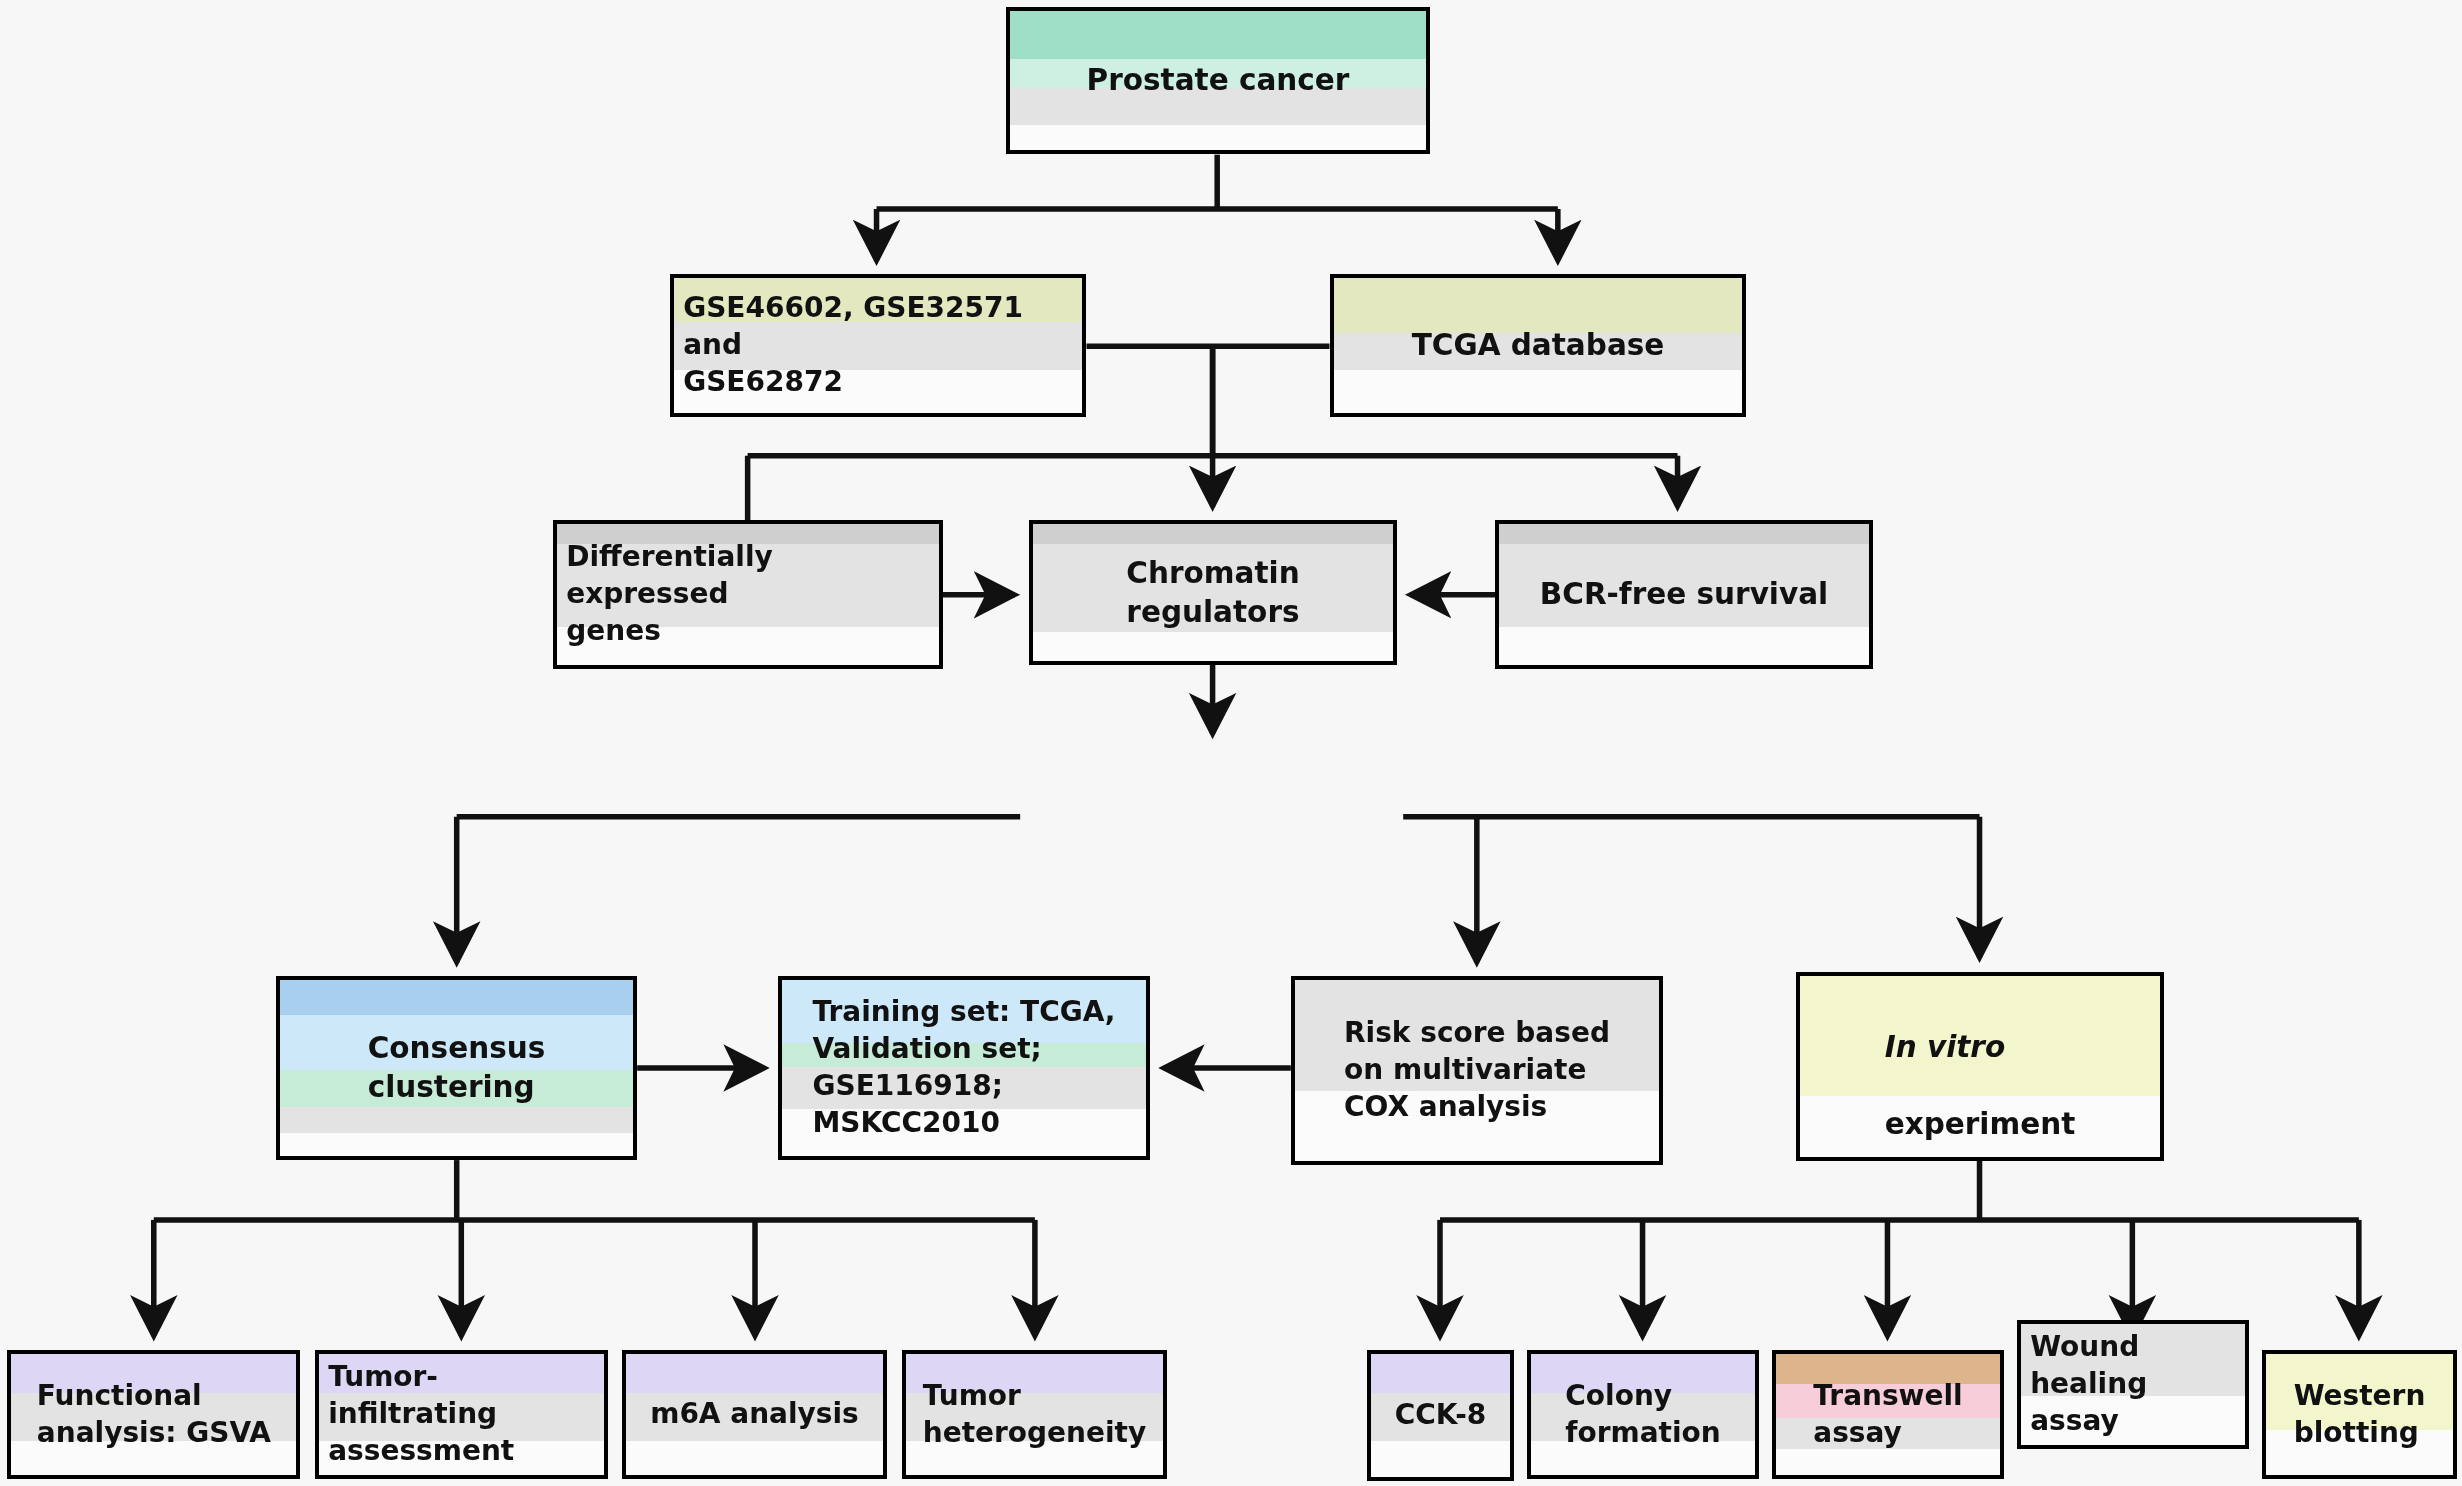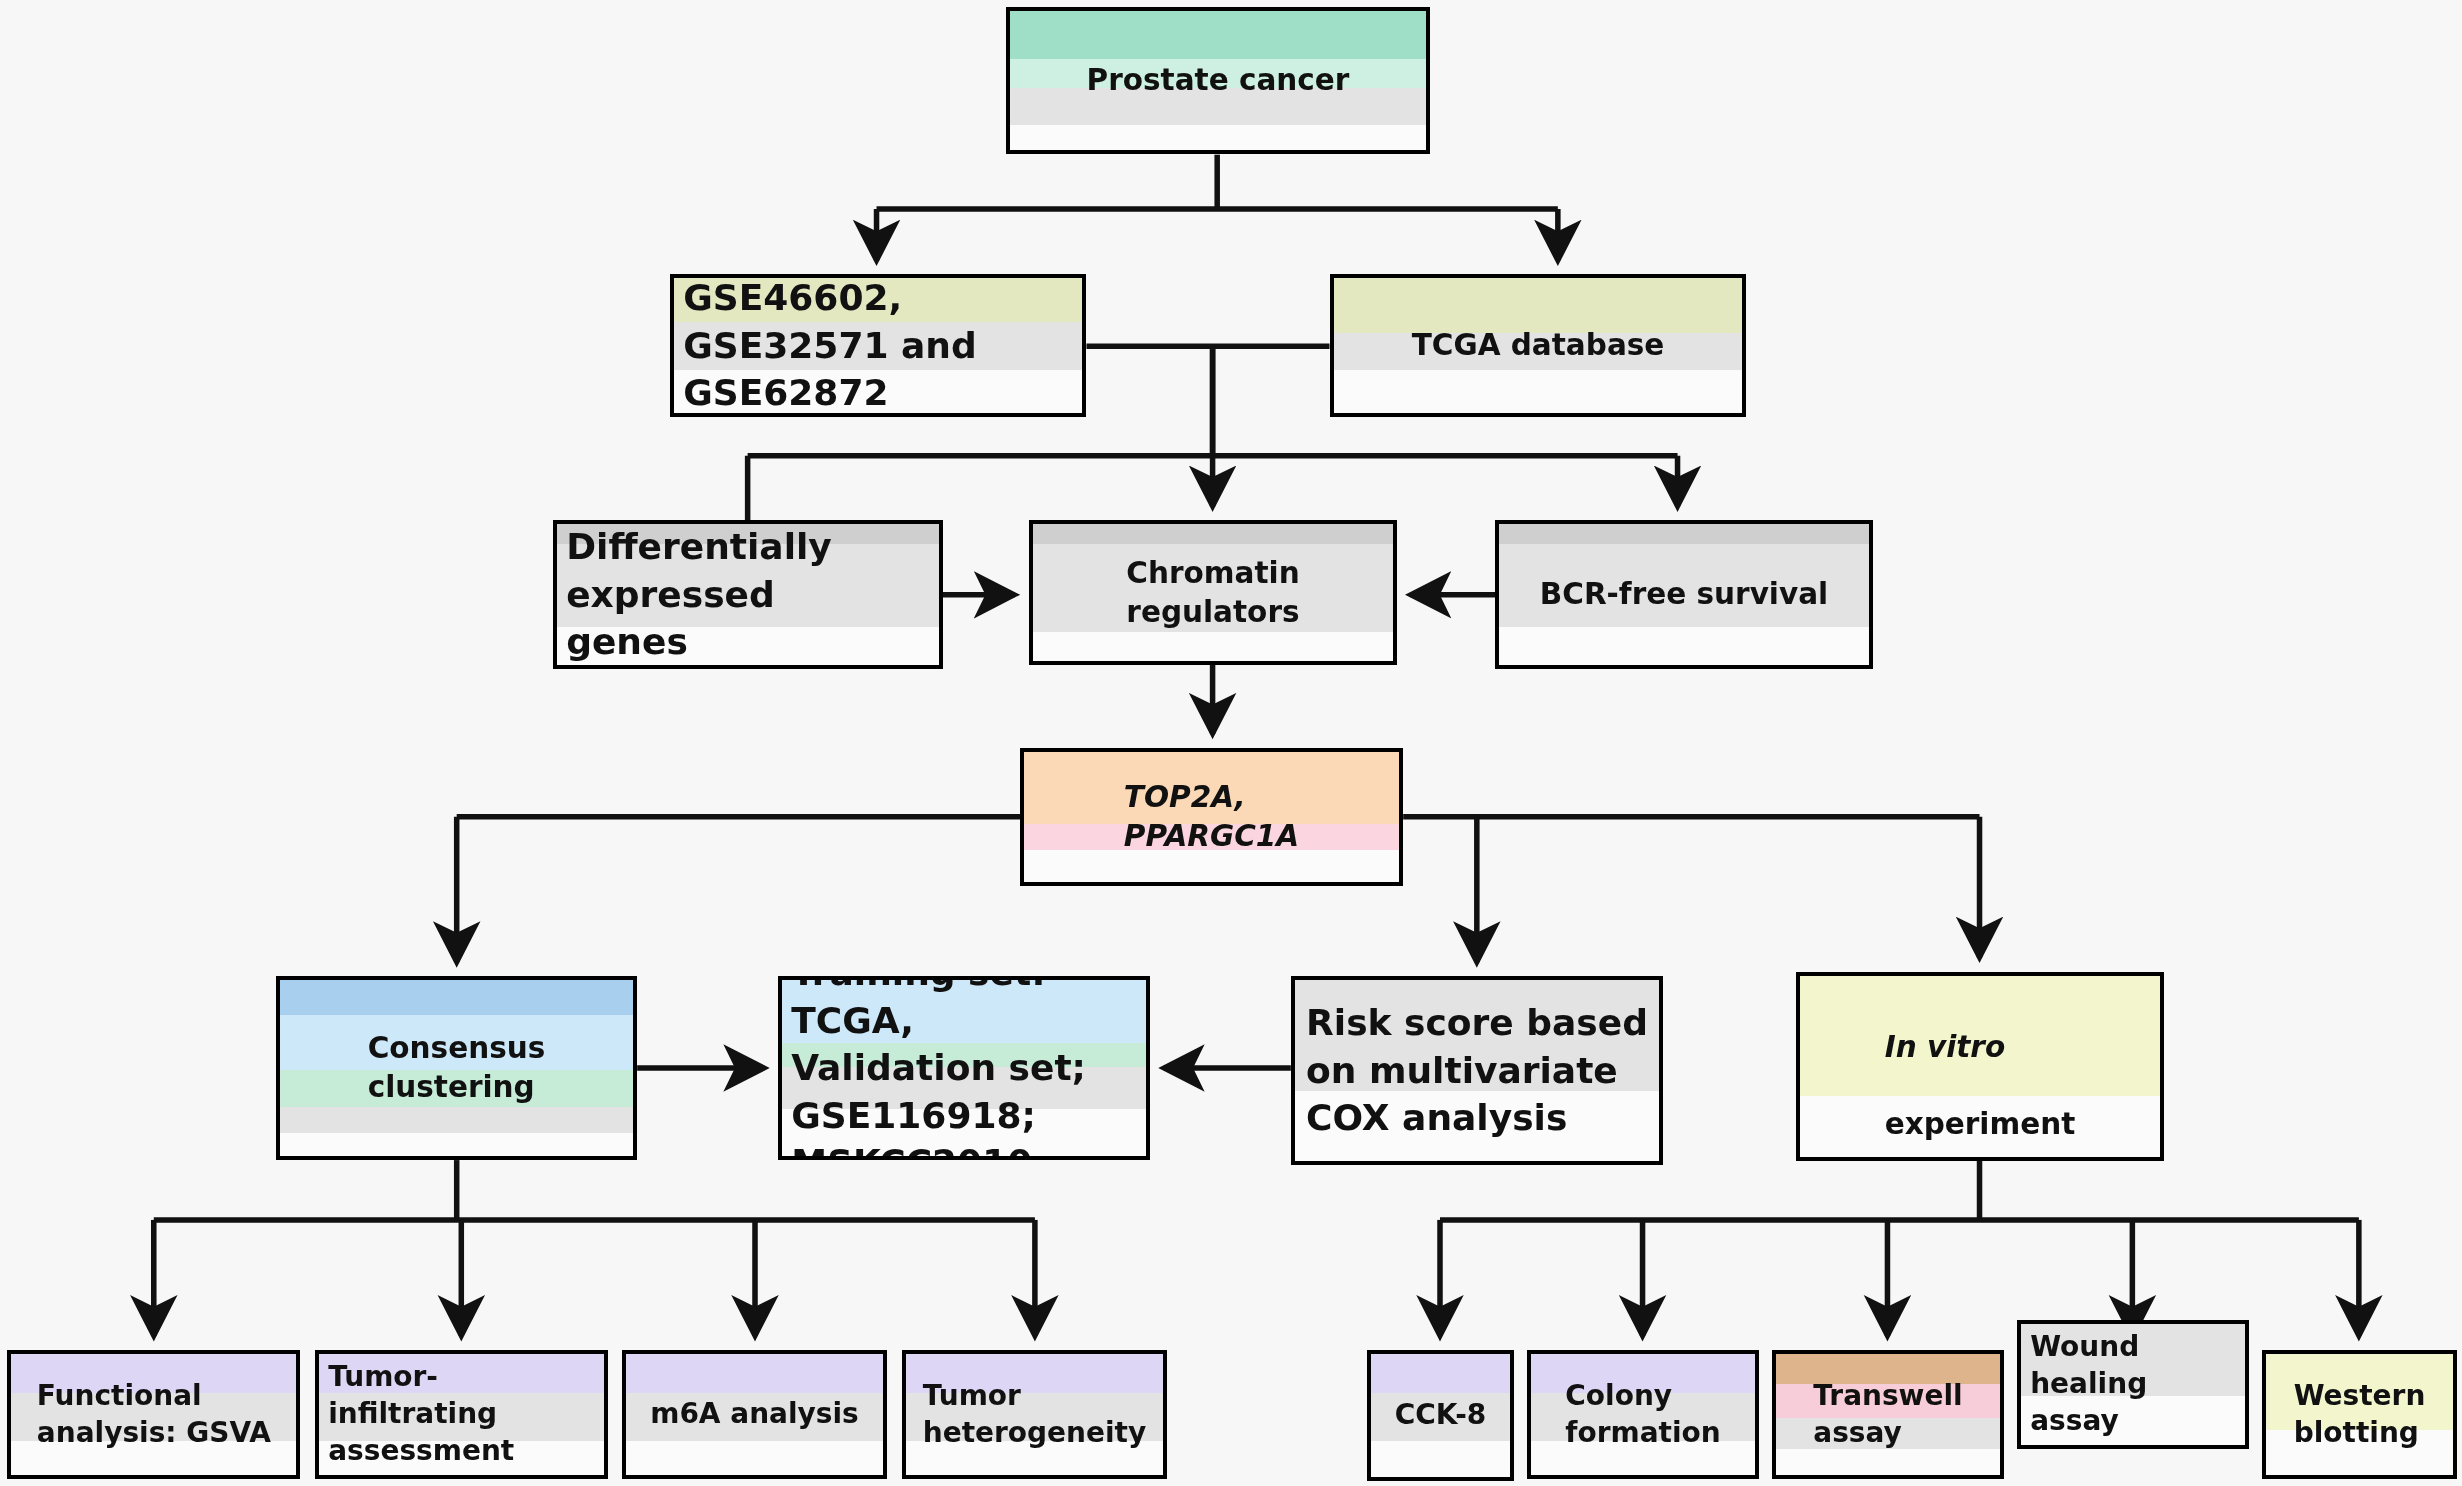--- a/index.html
+++ b/index.html
@@ -54,21 +54,21 @@
     width: 100%;
     height: 100%;
     font-weight: bold;
     color: #111;
     line-height: 1.32;
     padding: 0 9.2px;
     box-sizing: border-box;
     white-space: pre-line;
   }
   .fs-30 { font-size: 28px; }
-  .fs-31 { font-size: 36px; }
+  .fs-31 { font-size: 28px; }
   .fs-32 { font-size: 29.5px; }
   .italic { font-style: italic; }
 </style>
 </head>
 <body>
 
 <div id="canvas">
 
   <svg id="wires" viewBox="0 0 2674 1614" xmlns="http://www.w3.org/2000/svg">
     <defs>
@@ -170,28 +170,20 @@
   </div>
 
   <div class="node" style="left:1495px;top:520px;width:378px;height:149px;">
     <div class="bands">
       <div class="band" style="top:0;height:20px;background:#cfcfcf;"></div>
       <div class="band" style="top:20px;height:83px;background:#e3e3e3;"></div>
     </div>
     <div class="node-label fs-32">BCR-free survival</div>
   </div>
 
-  <div class="node" style="left:1020px;top:748px;width:383px;height:138px;">
-    <div class="bands">
-      <div class="band" style="top:0;height:72px;background:#fbd9b7;"></div>
-      <div class="band" style="top:72px;height:26px;background:#fbd6e0;"></div>
-    </div>
-    <div class="node-label fs-32 italic">TOP2A,
-PPARGC1A</div>
-  </div>
 
   <div class="node" style="left:276px;top:976px;width:361px;height:184px;">
     <div class="bands">
       <div class="band" style="top:0;height:35px;background:#a8cfee;"></div>
       <div class="band" style="top:35px;height:55px;background:#cde8f9;"></div>
       <div class="band" style="top:90px;height:37px;background:#c6ecd8;"></div>
       <div class="band" style="top:127px;height:26px;background:#e3e3e3;"></div>
     </div>
     <div class="node-label fs-32">Consensus
 clustering</div>

